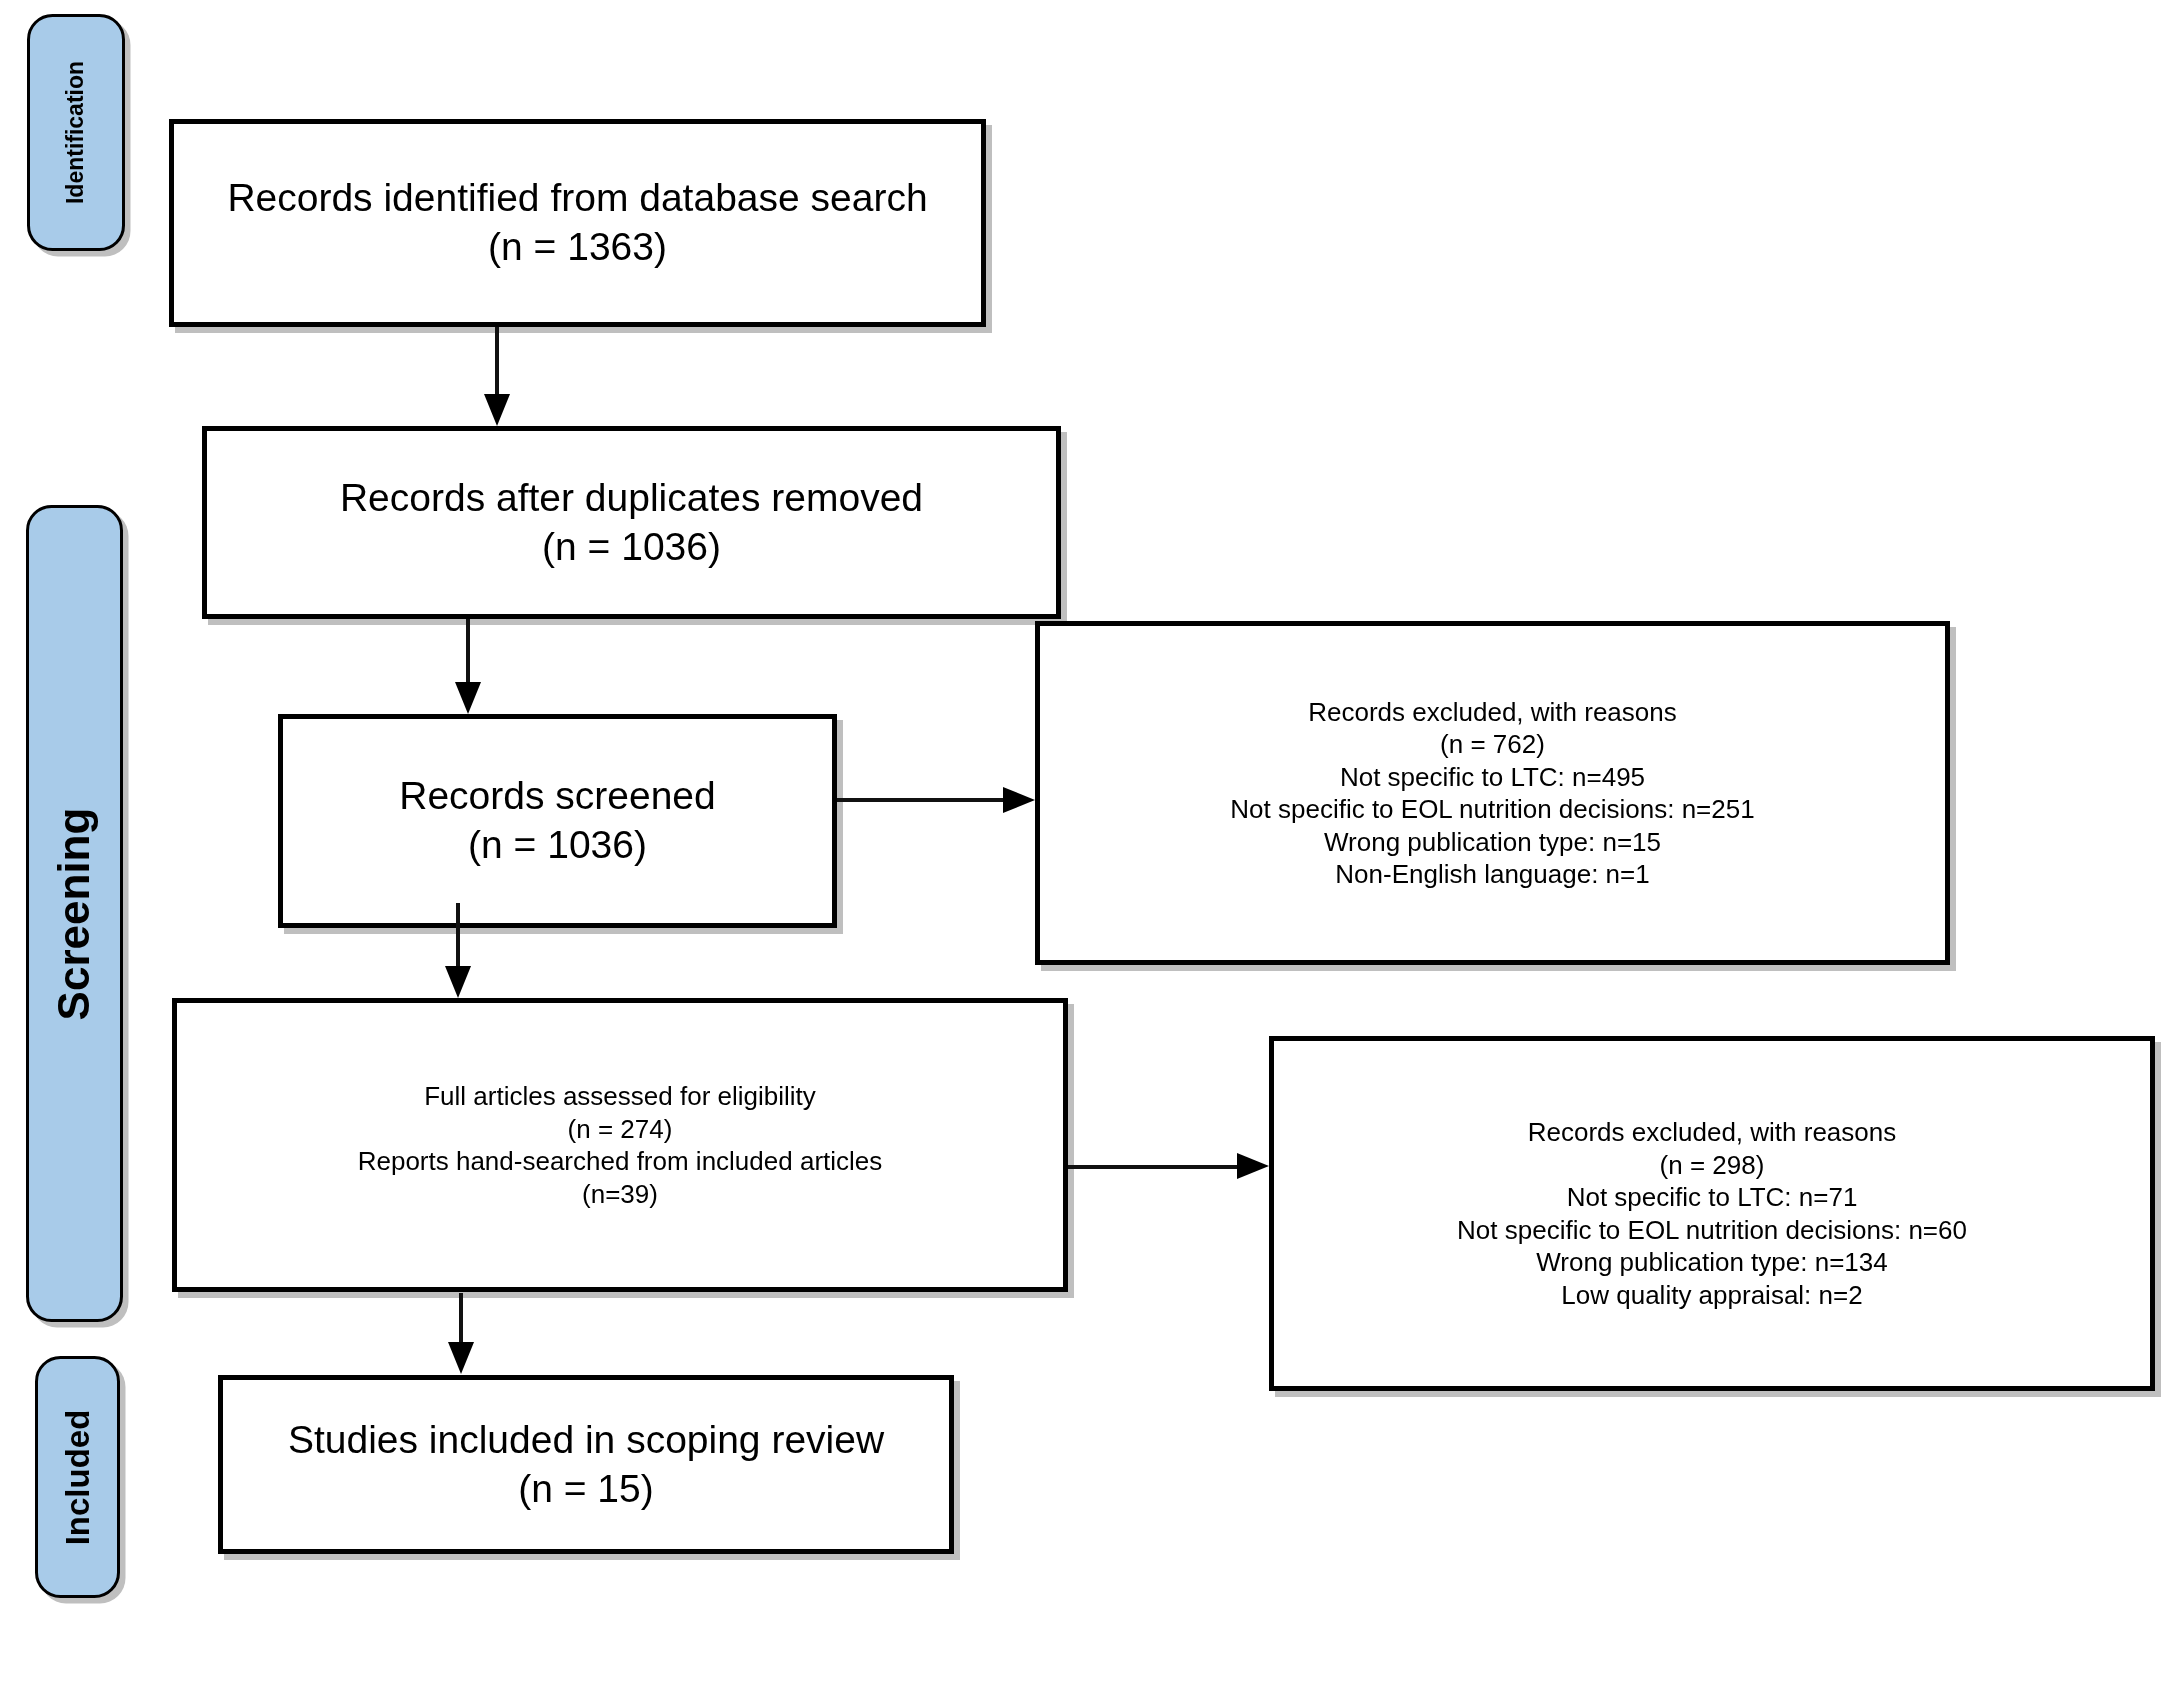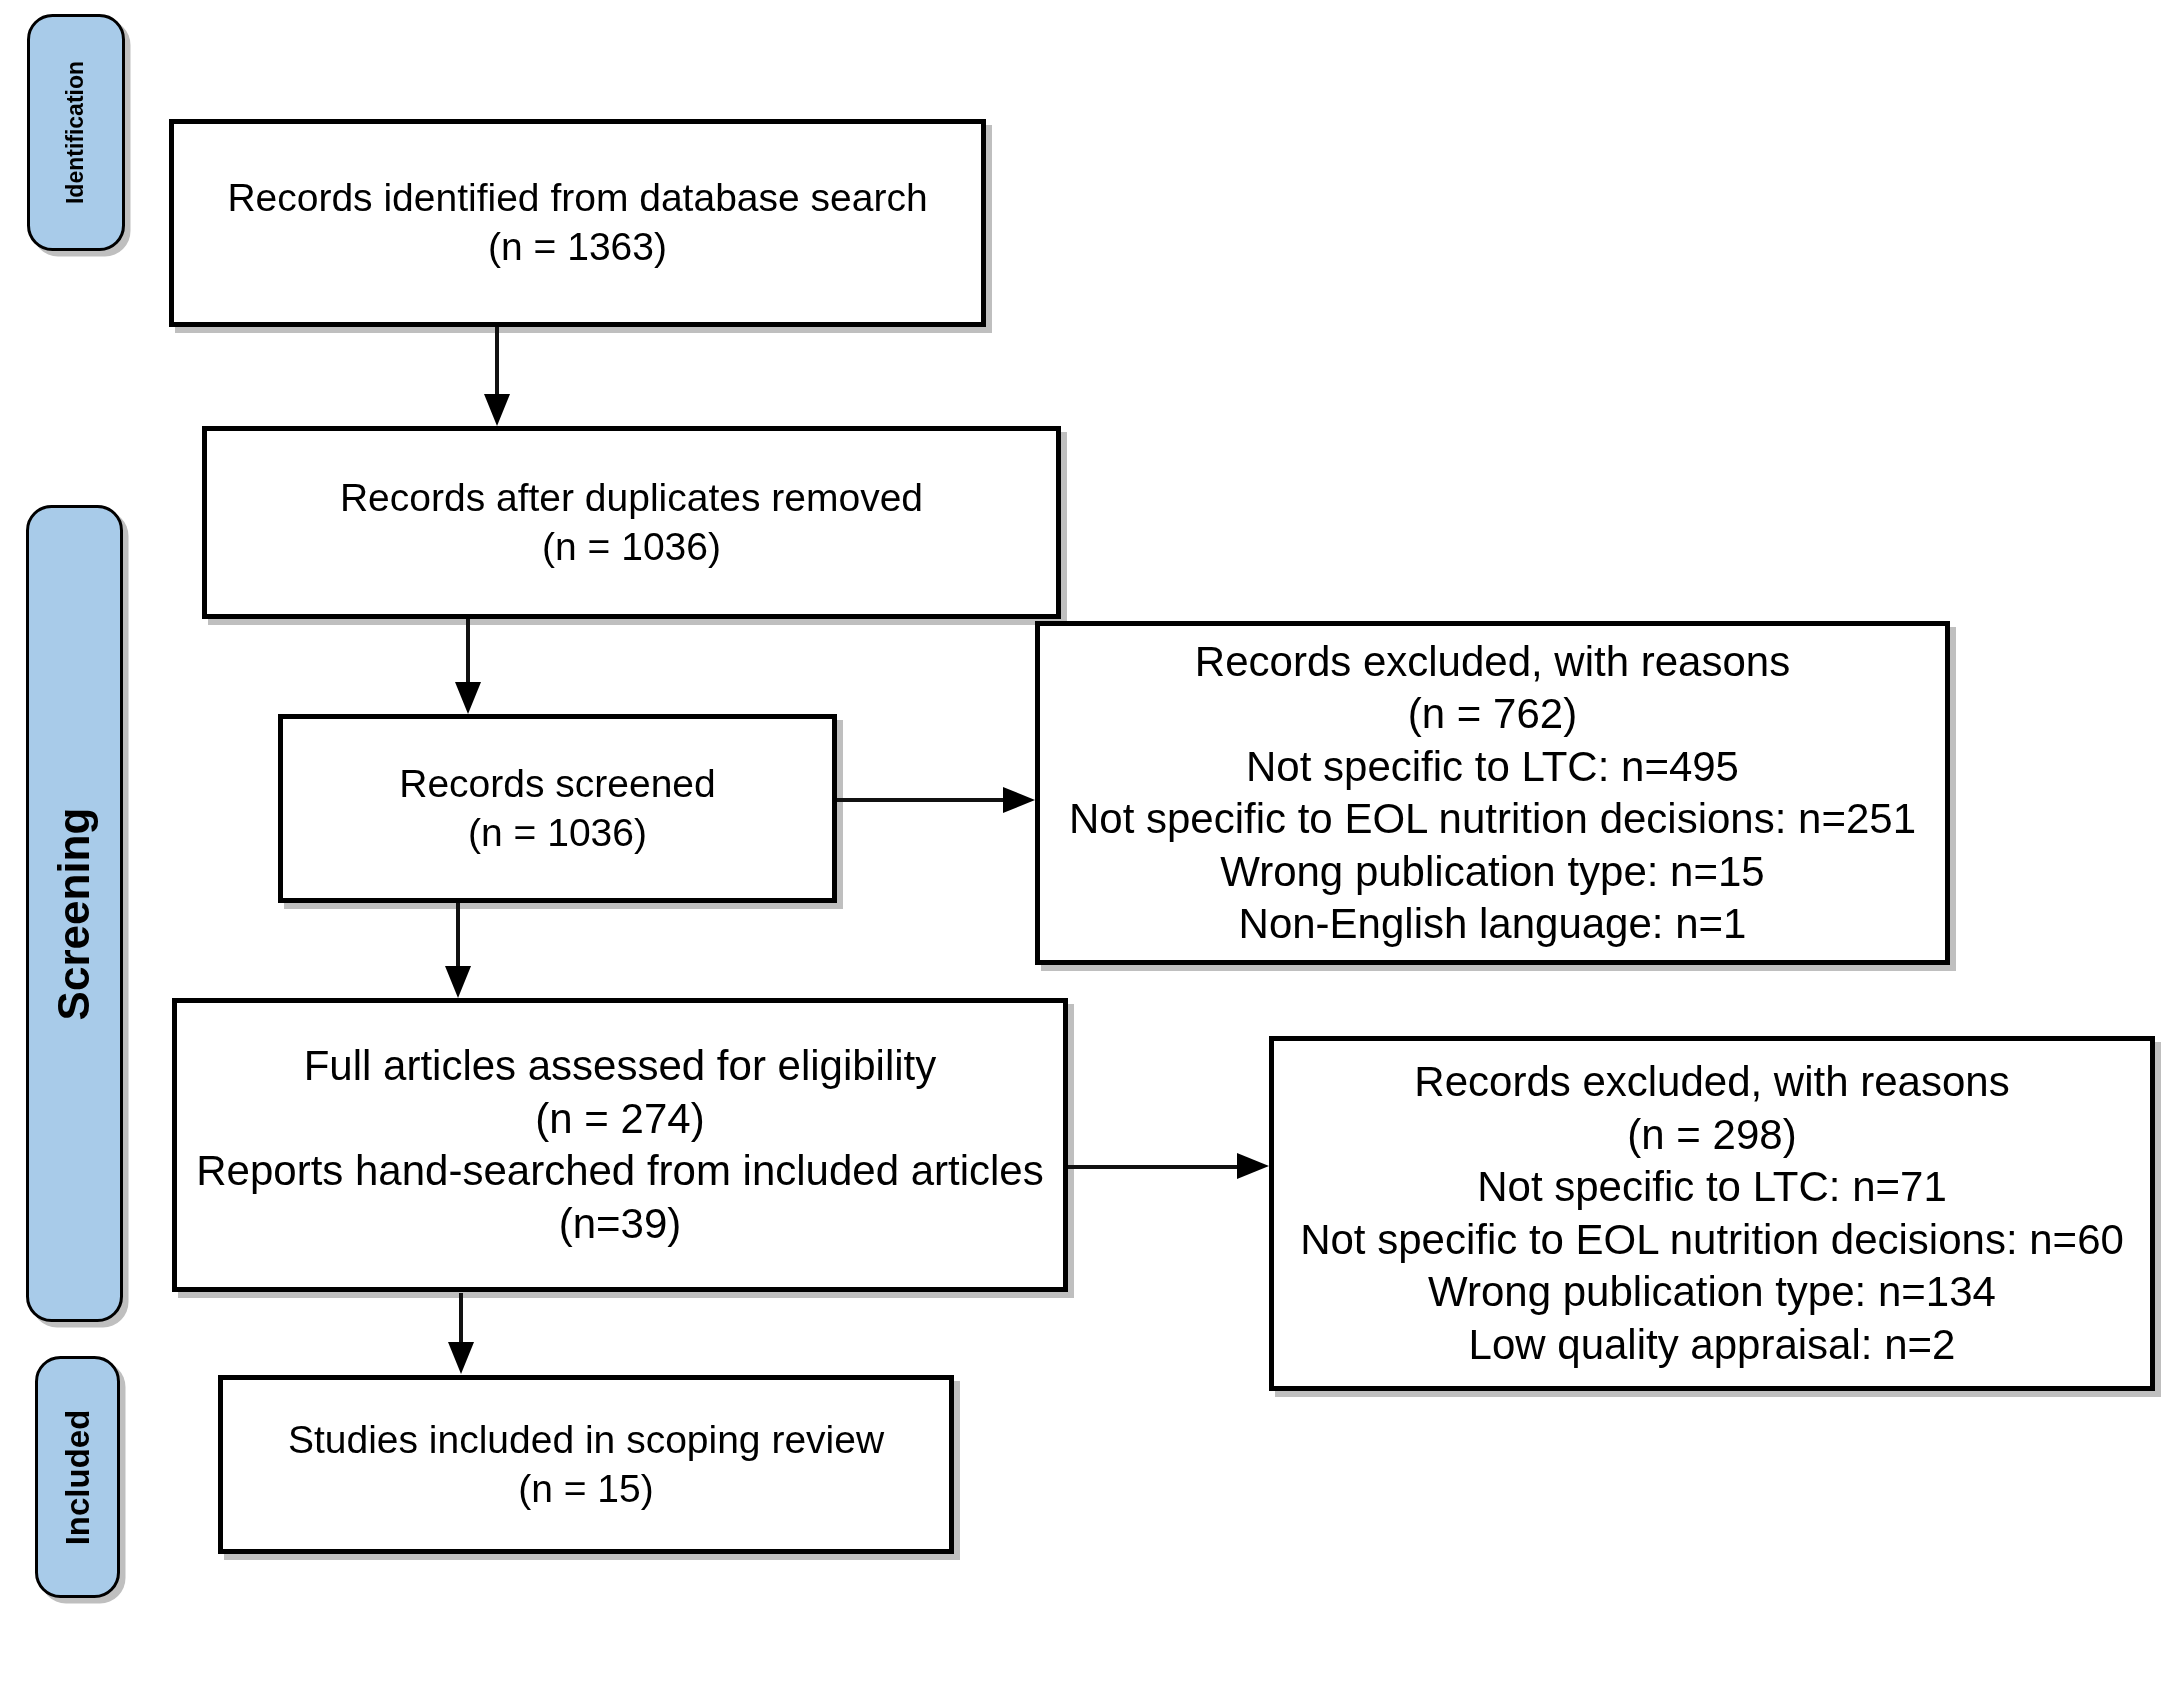--- a/index.html
+++ b/index.html
@@ -58,21 +58,21 @@
     border-top: 32px solid #000000;
   }
   .ahead-right {
     position: absolute; width: 0; height: 0;
     border-top: 13.3px solid transparent;
     border-bottom: 13.3px solid transparent;
     border-left: 32px solid #000000;
   }
 
   .f70 { font-size: 39px; }
-  .f64 { font-size: 42px; }
+  .f64 { font-size: 26px; }
 </style>
 </head>
 <body>
 
 <div id="canvas">
 
   <div class="stage" style="left:26.6px; top:14px; width:98px; height:237px;">
     <span class="vlabel" style="font-size:23px;">Identification</span>
   </div>
 
@@ -87,21 +87,21 @@
   <div class="fbox f70" style="left:169px; top:119px; width:817px; height:208px;">
     <div class="ln">Records identified from database search</div>
     <div class="ln">(n = 1363)</div>
   </div>
 
   <div class="fbox f70" style="left:202px; top:426px; width:859px; height:193px;">
     <div class="ln">Records after duplicates removed</div>
     <div class="ln">(n = 1036)</div>
   </div>
 
-  <div class="fbox f70" style="left:278px; top:714px; width:559px; height:189px;">
+  <div class="fbox f70" style="left:278px; top:714px; width:559px; height:214px;">
     <div class="ln">Records screened</div>
     <div class="ln">(n = 1036)</div>
   </div>
 
   <div class="fbox f64" style="left:1035px; top:621px; width:915px; height:344px;">
     <div class="ln">Records excluded, with reasons</div>
     <div class="ln">(n = 762)</div>
     <div class="ln">Not specific to LTC: n=495</div>
     <div class="ln">Not specific to EOL nutrition decisions: n=251</div>
     <div class="ln">Wrong publication type: n=15</div>

